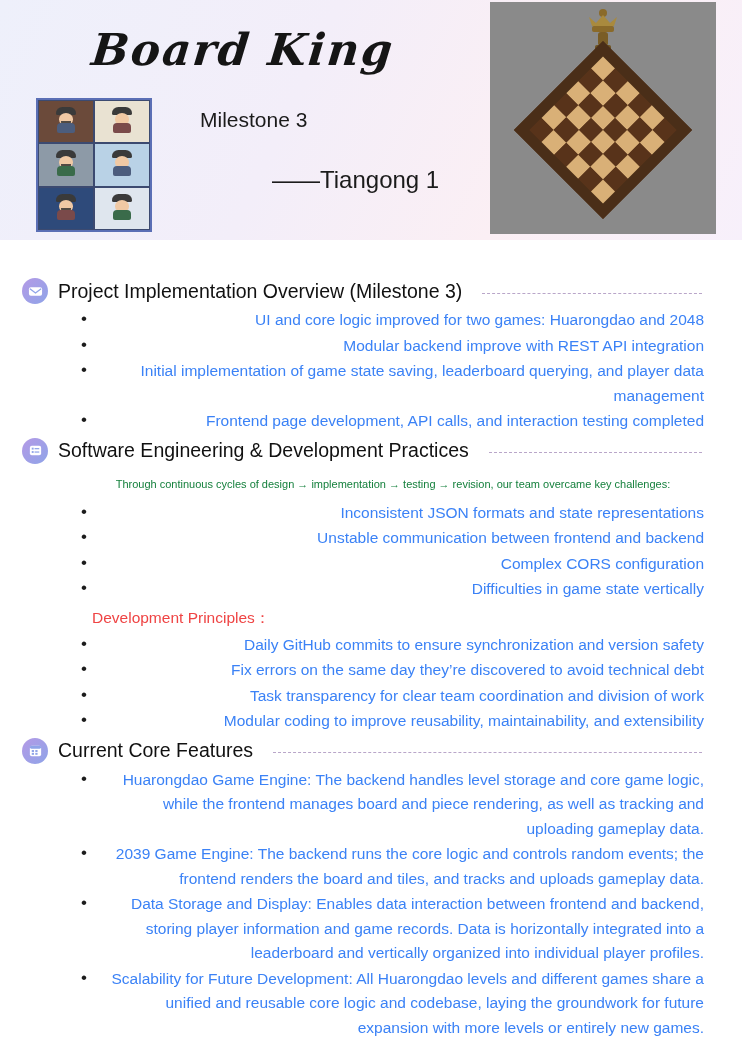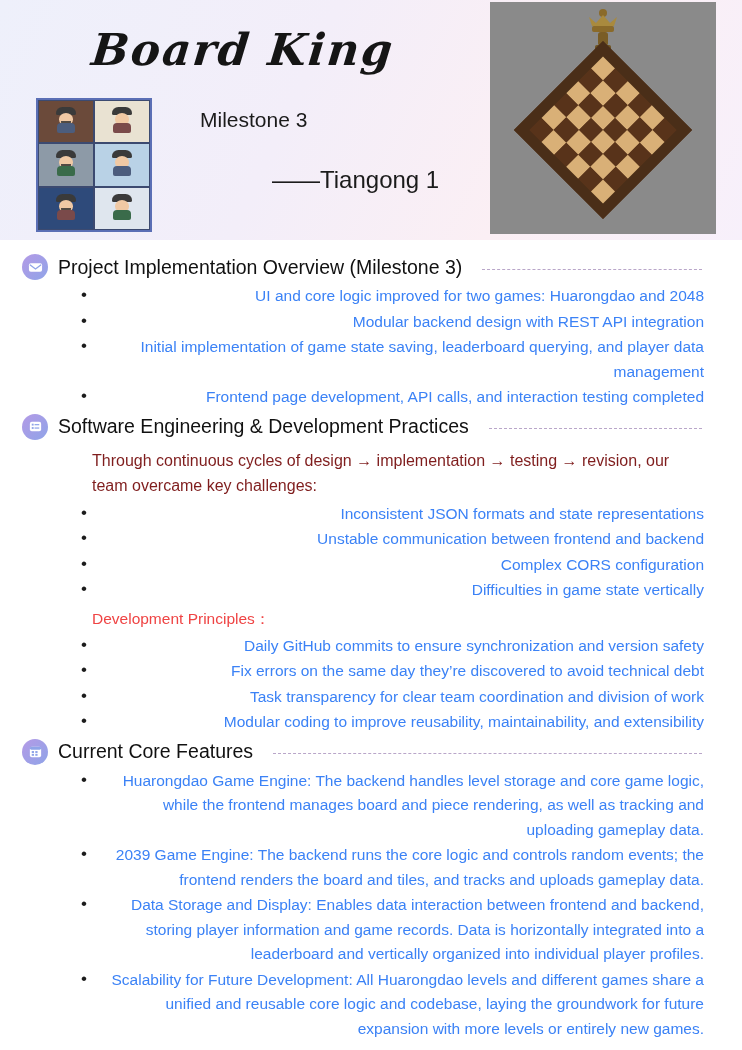--- a/index.html
+++ b/index.html
@@ -134,20 +134,21 @@
     left: 50%;
     top: 6px;
     transform: translateX(-50%);
     width: 42px;
     height: 46px;
   }
 
   
   .content {
     padding: 10px 22px 0 22px;
+    margin-top: 24px;
   }
 
   .section-head {
     display: flex;
     align-items: center;
     gap: 10px;
     margin-top: 4px;
   }
   .sec-icon {
     width: 26px;
@@ -195,23 +196,24 @@
     position: absolute;
     left: -13px;
     top: -1px;
     font-size: 17px;
     color: #1c1c1c;
   }
 
   p.para {
     margin: 8px 0 2px 0;
     padding: 0 26px 0 70px;
-    font-size: 16px;
+    font-size: 11px;
     line-height: 25px;
-    color: #7f1d1d;
+    color: #15803d;
+    text-align: center;
   }
   p.sub-label {
     margin: 6px 0 0 0;
     padding-left: 70px;
     font-size: 15.5px;
     color: #ef4444;
   }
 
   .sec2 .sec-title, .sec3 .sec-title { }
 </style>
@@ -328,21 +330,21 @@
       <svg width="15" height="15" viewBox="0 0 16 16">
         <rect x="1" y="3.5" width="14" height="9" rx="2" fill="#fff"></rect>
         <path d="M2 5 L8 9.5 L14 5" stroke="#8fa4e8" stroke-width="1.4" fill="none"></path>
       </svg>
     </span>
     <span class="sec-title">Project Implementation Overview (Milestone 3)</span>
     <span class="dashes"></span>
   </div>
   <ul class="bullets">
     <li>UI and core logic improved for two games: Huarongdao and 2048</li>
-    <li>Modular backend design with REST API integration</li>
+    <li>Modular backend improve with REST API integration</li>
     <li>Initial implementation of game state saving, leaderboard querying, and player data management</li>
     <li>Frontend page development, API calls, and interaction testing completed</li>
   </ul>
 
   <div class="section-head sec2">
     <span class="sec-icon">
       <svg width="15" height="15" viewBox="0 0 16 16">
         <rect x="2" y="3" width="12" height="10" rx="2" fill="#fff"></rect>
         <rect x="4" y="5" width="2" height="2" fill="#8fa4e8"></rect>
         <rect x="7" y="5.4" width="5" height="1.3" fill="#8fa4e8"></rect>

